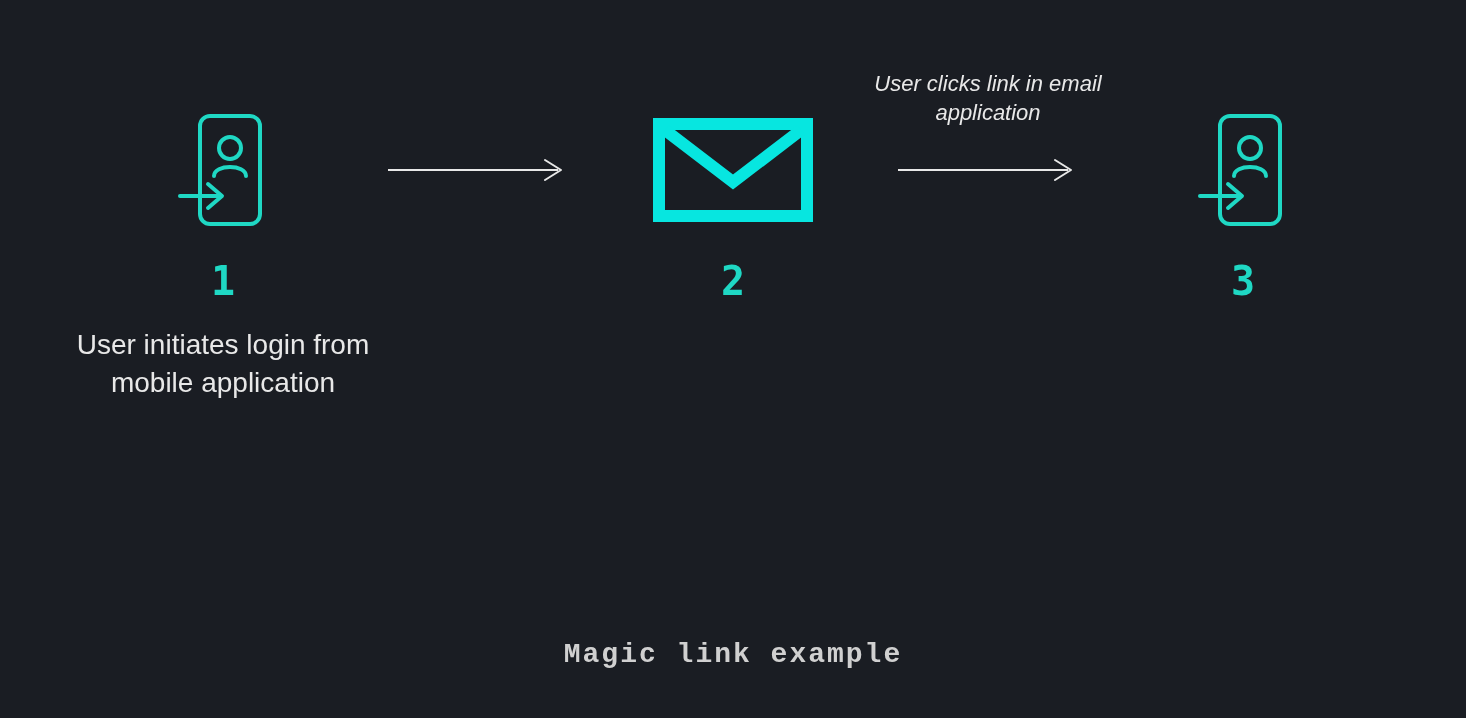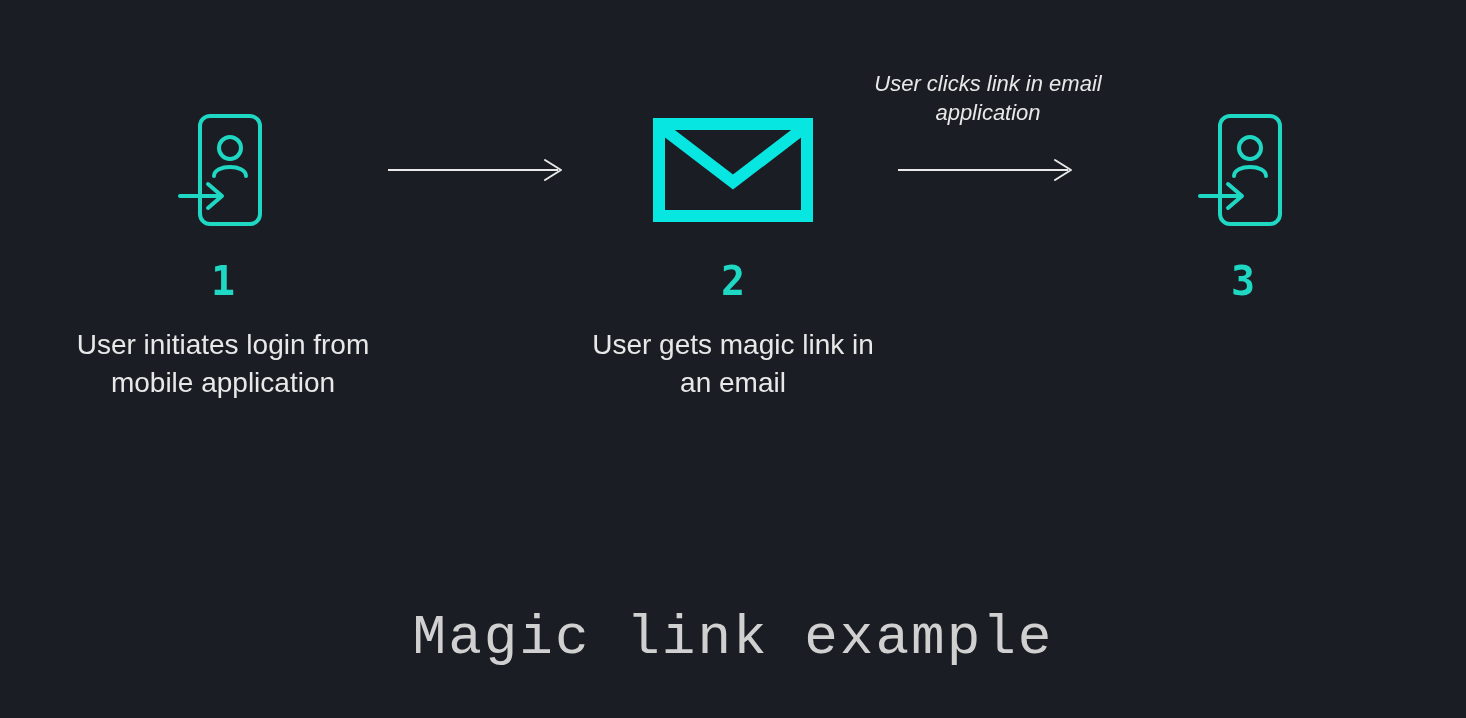--- a/index.html
+++ b/index.html
@@ -74,22 +74,22 @@
     width: 240px;
   }
   .title {
     position: absolute;
     bottom: 48px;
     left: 0;
     width: 100%;
     text-align: center;
     color: #d0d0d0;
     font-family: "Menlo", "Consolas", "Courier New", monospace;
-    font-size: 56px;
-    font-weight: 400;
+    font-size: 28px;
+    font-weight: 700;
     letter-spacing: 2px;
   }
 </style>
 </head>
 <body>
 
 <div class="stage">
 
   <div class="step">
     <div class="icon-box">
@@ -114,21 +114,20 @@
   </div>
 
   <div class="step">
     <div class="icon-box">
       <svg width="160" height="120" viewBox="0 0 160 120">
         <rect x="6" y="14" width="148" height="92" fill="none" stroke="#07e6e0" stroke-width="12"></rect>
         <polyline points="12,20 80,72 148,20" fill="none" stroke="#07e6e0" stroke-width="12" stroke-linejoin="miter"></polyline>
       </svg>
     </div>
     <div class="num">2</div>
-    <div class="desc">User gets magic link in an email</div>
   </div>
 
   <div class="arrow-wrap">
     <svg class="arrow-svg" viewBox="0 0 190 40">
       <line x1="5" y1="20" x2="175" y2="20" stroke="#e8e8e8" stroke-width="2"></line>
       <polyline points="162,10 178,20 162,30" fill="none" stroke="#e8e8e8" stroke-width="2" stroke-linecap="round" stroke-linejoin="round"></polyline>
     </svg>
     <div class="arrow-label">User clicks link in email application</div>
   </div>
 

